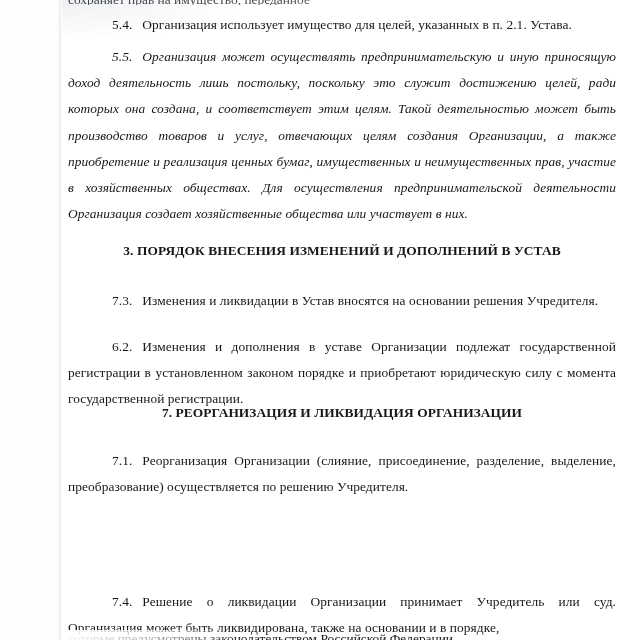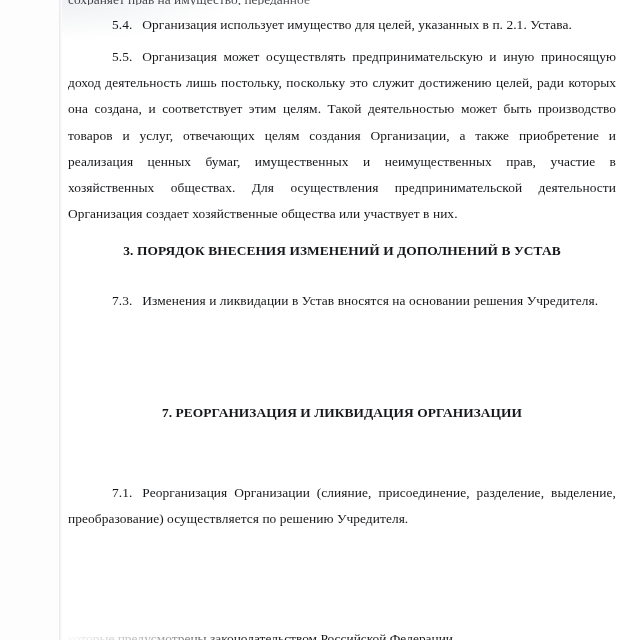--- a/index.html
+++ b/index.html
@@ -112,26 +112,26 @@
   }
   .cut-bottom .veil-l {
     position: absolute;
     left: 0; top: 0;
     width: 170px; height: 14px;
     background: linear-gradient(to right, rgba(255,255,255,.96) 0%, rgba(255,255,255,.55) 60%, rgba(255,255,255,0) 100%);
   }
 
   
   #b-54       { top: 12px; }
-  #b-55       { top: 44px; }
+  #b-55       { top: 44px; font-style: italic; }
   #h-6        { top: 238px; }
   #b-61       { top: 288px; }
   #b-62       { top: 334px; }
   #h-7        { top: 400px; }
-  #b-71       { top: 480px; }
+  #b-71       { top: 448px; }
   #b-72       { top: 500px; }
   #b-73       { top: 521px; }
   #b-74       { top: 589px; }
 </style>
 </head>
 <body>
 
 <div id="page">
 
   <div class="gutter"></div>
@@ -159,32 +159,42 @@
   <div class="text-col" id="h-6">
     <h2 class="section">3. ПОРЯДОК ВНЕСЕНИЯ ИЗМЕНЕНИЙ И ДОПОЛНЕНИЙ В УСТАВ</h2>
   </div>
 
   <div class="text-col" id="b-61">
     <p class="para indent">
       <span class="num">7.3.</span><span>Изменения и ликвидации в Устав вносятся на основании решения Учредителя.</span>
     </p>
   </div>
 
+  <div class="text-col" id="b-62">
+    <p class="para indent">
+      <span class="num">6.2.</span><span>Изменения и дополнения в уставе Организации подлежат государственной регистрации в установленном законом порядке и приобретают юридическую силу с момента государственной регистрации.</span>
+    </p>
+  </div>
 
   <div class="text-col" id="h-7">
     <h2 class="section">7. РЕОРГАНИЗАЦИЯ И ЛИКВИДАЦИЯ ОРГАНИЗАЦИИ</h2>
   </div>
 
   <div class="text-col" id="b-71">
     <p class="para indent">
       <span class="num">7.1.</span><span>Реорганизация Организации (слияние, присоединение, разделение, выделение, преобразование) осуществляется по решению Учредителя.</span>
     </p>
   </div>
 
 
 
+  <div class="text-col" id="b-74">
+    <p class="para indent">
+      <span class="num">7.4.</span><span>Решение о ликвидации Организации принимает Учредитель или суд. Организация может быть ликвидирована, также на основании и в порядке,</span>
+    </p>
+  </div>
 
   <div class="cut-bottom">
     <p>которые предусмотрены законодательством Российской Федерации.</p>
     <div class="veil-l"></div>
   </div>
 
 </div>
 
 </body></html>

